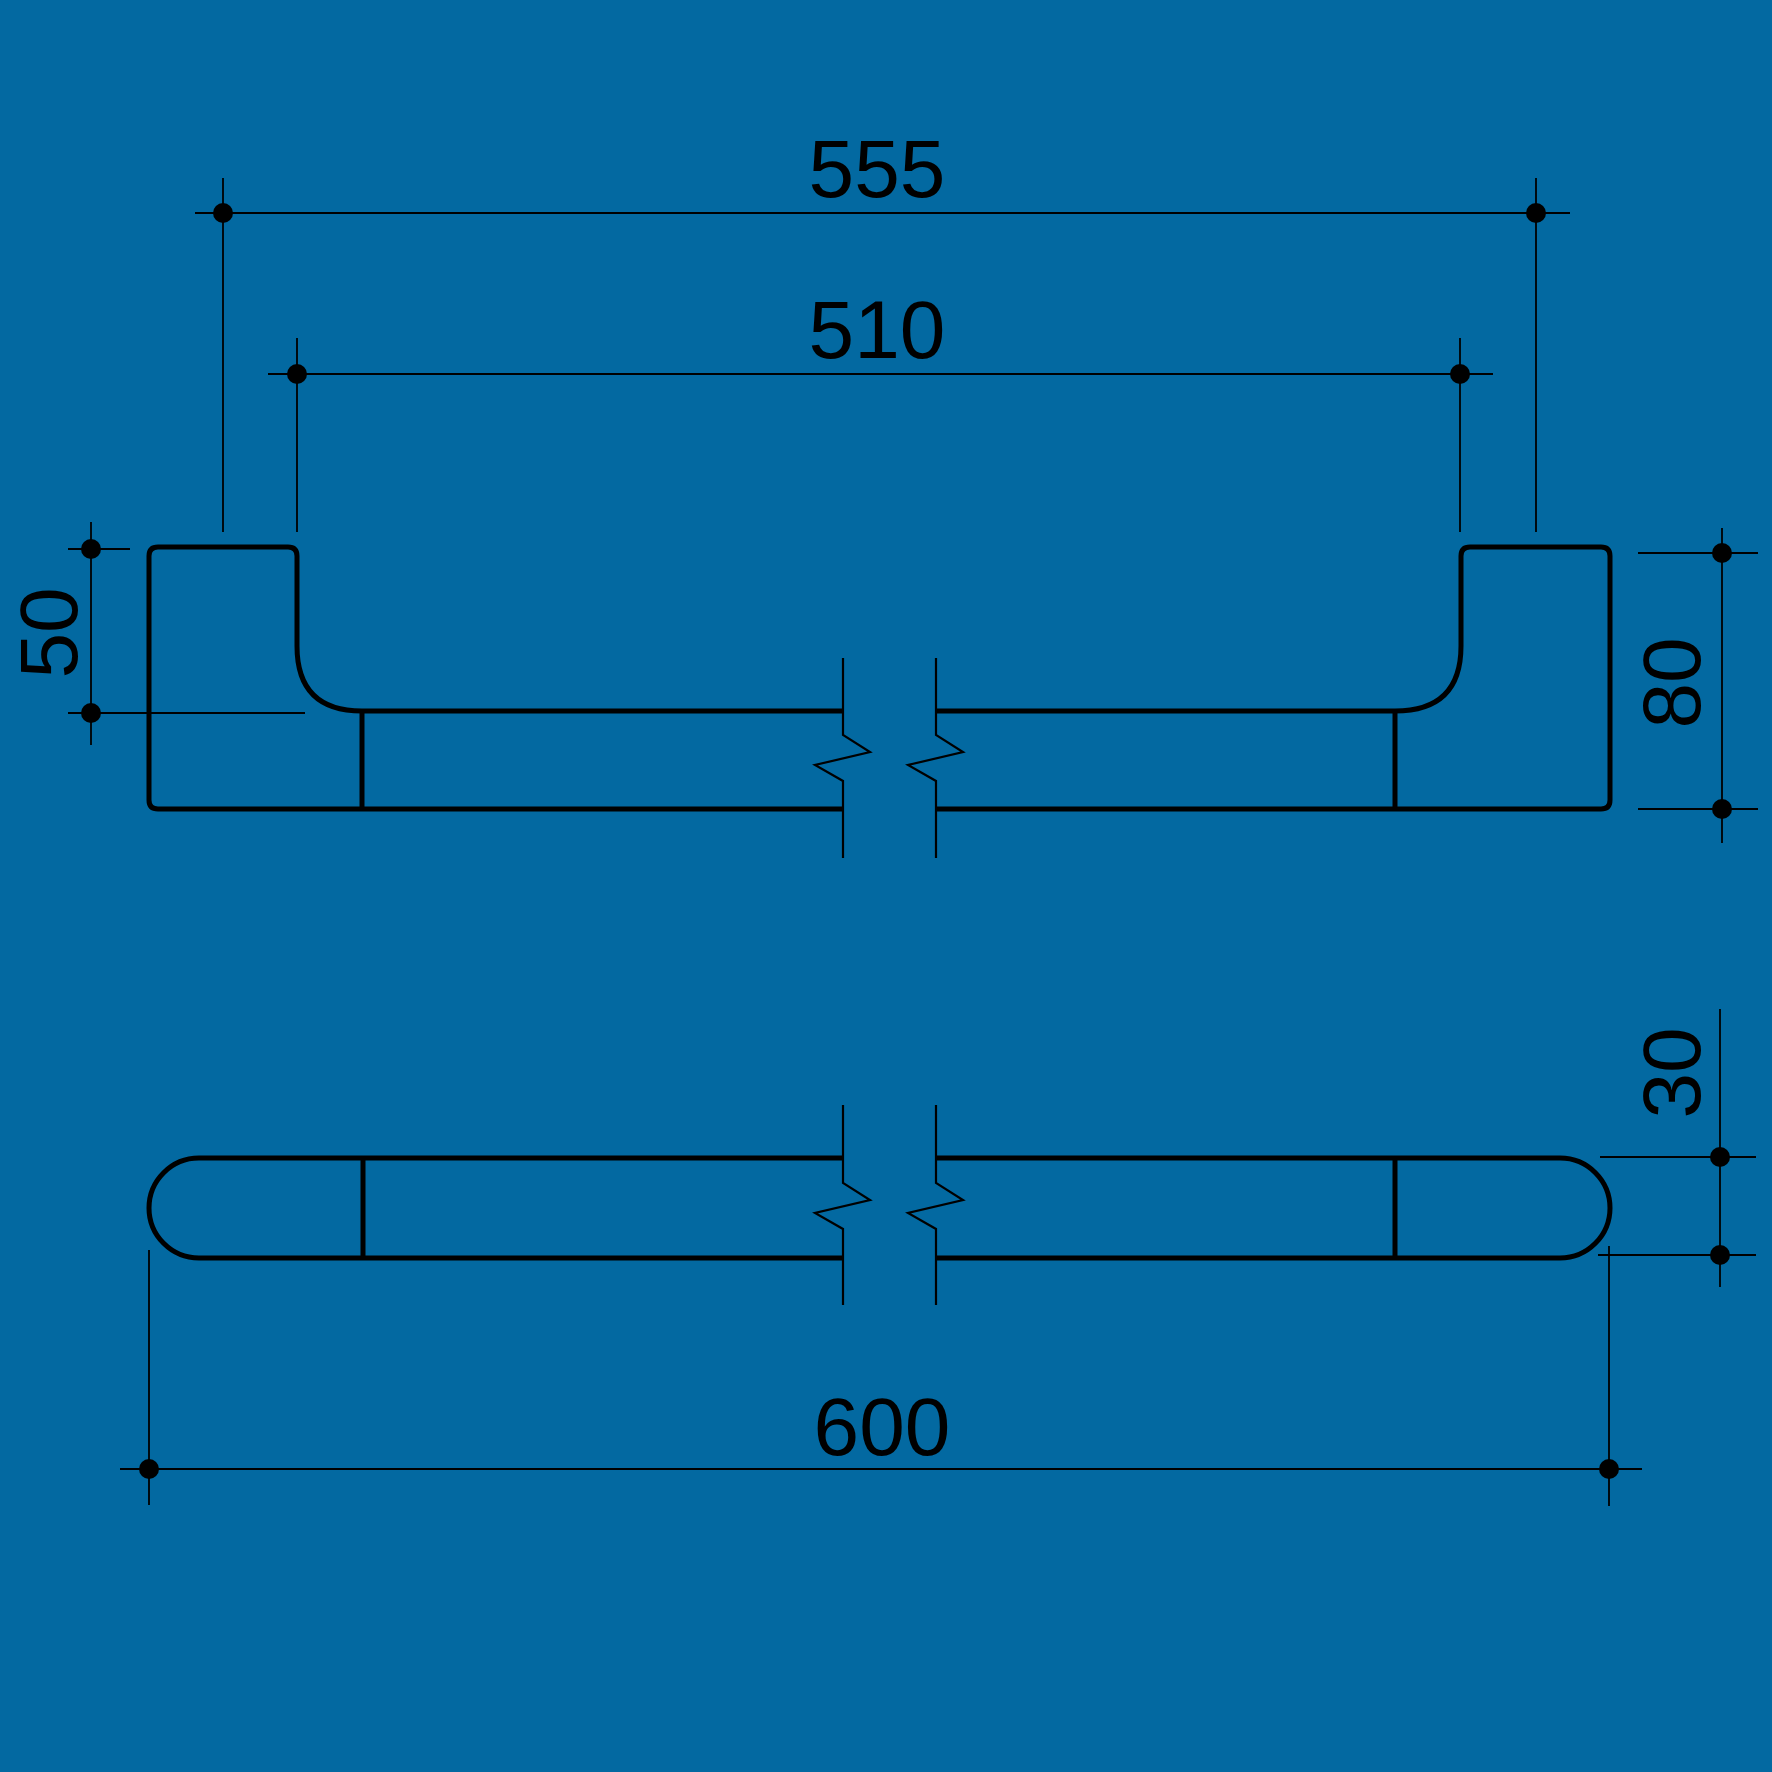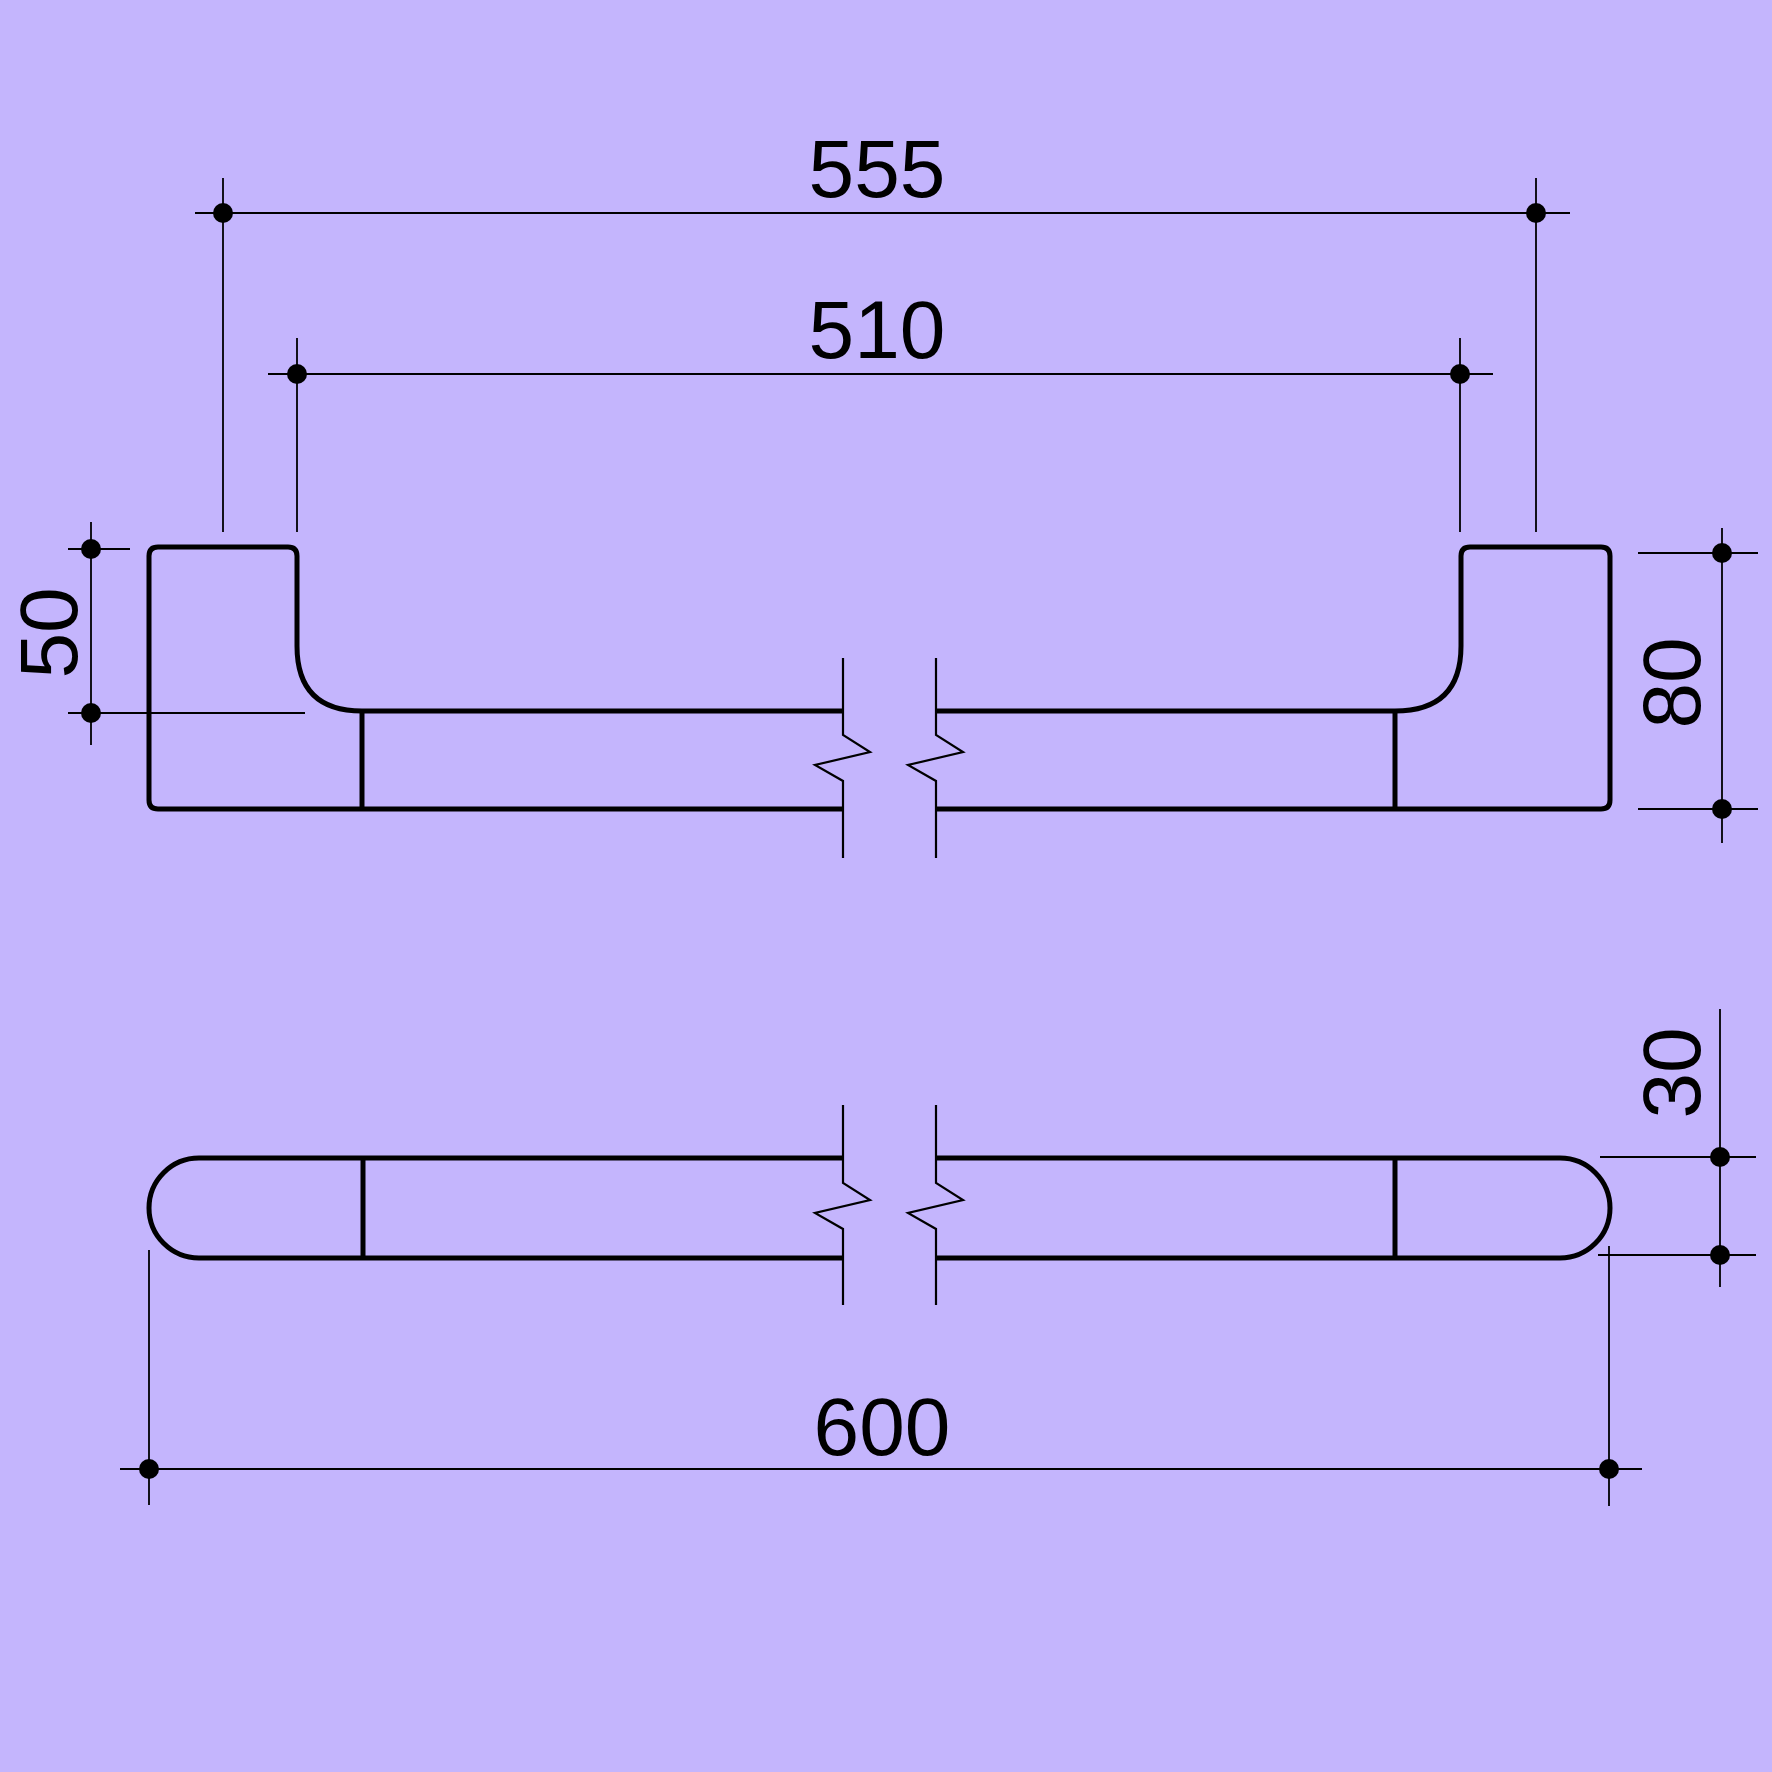--- a/index.html
+++ b/index.html
@@ -4,21 +4,21 @@
 <style>
   html, body {
     margin: 0;
     padding: 0;
     background: #ffffff;
   }
   .canvas {
     position: relative;
     width: 1772px;
     height: 1772px;
-    background: #c4b5fd;
+    background: #0369a1;
     overflow: hidden;
   }
   svg { display: block; }
 
   
   .thick  { fill: none; stroke: #000000; stroke-width: 5;   stroke-linejoin: round; }
   .thin   { fill: none; stroke: #000000; stroke-width: 1.8; }
   .brk    { fill: none; stroke: #000000; stroke-width: 2.2; stroke-linejoin: miter; }
   .dot    { fill: #000000; stroke: none; }
 

